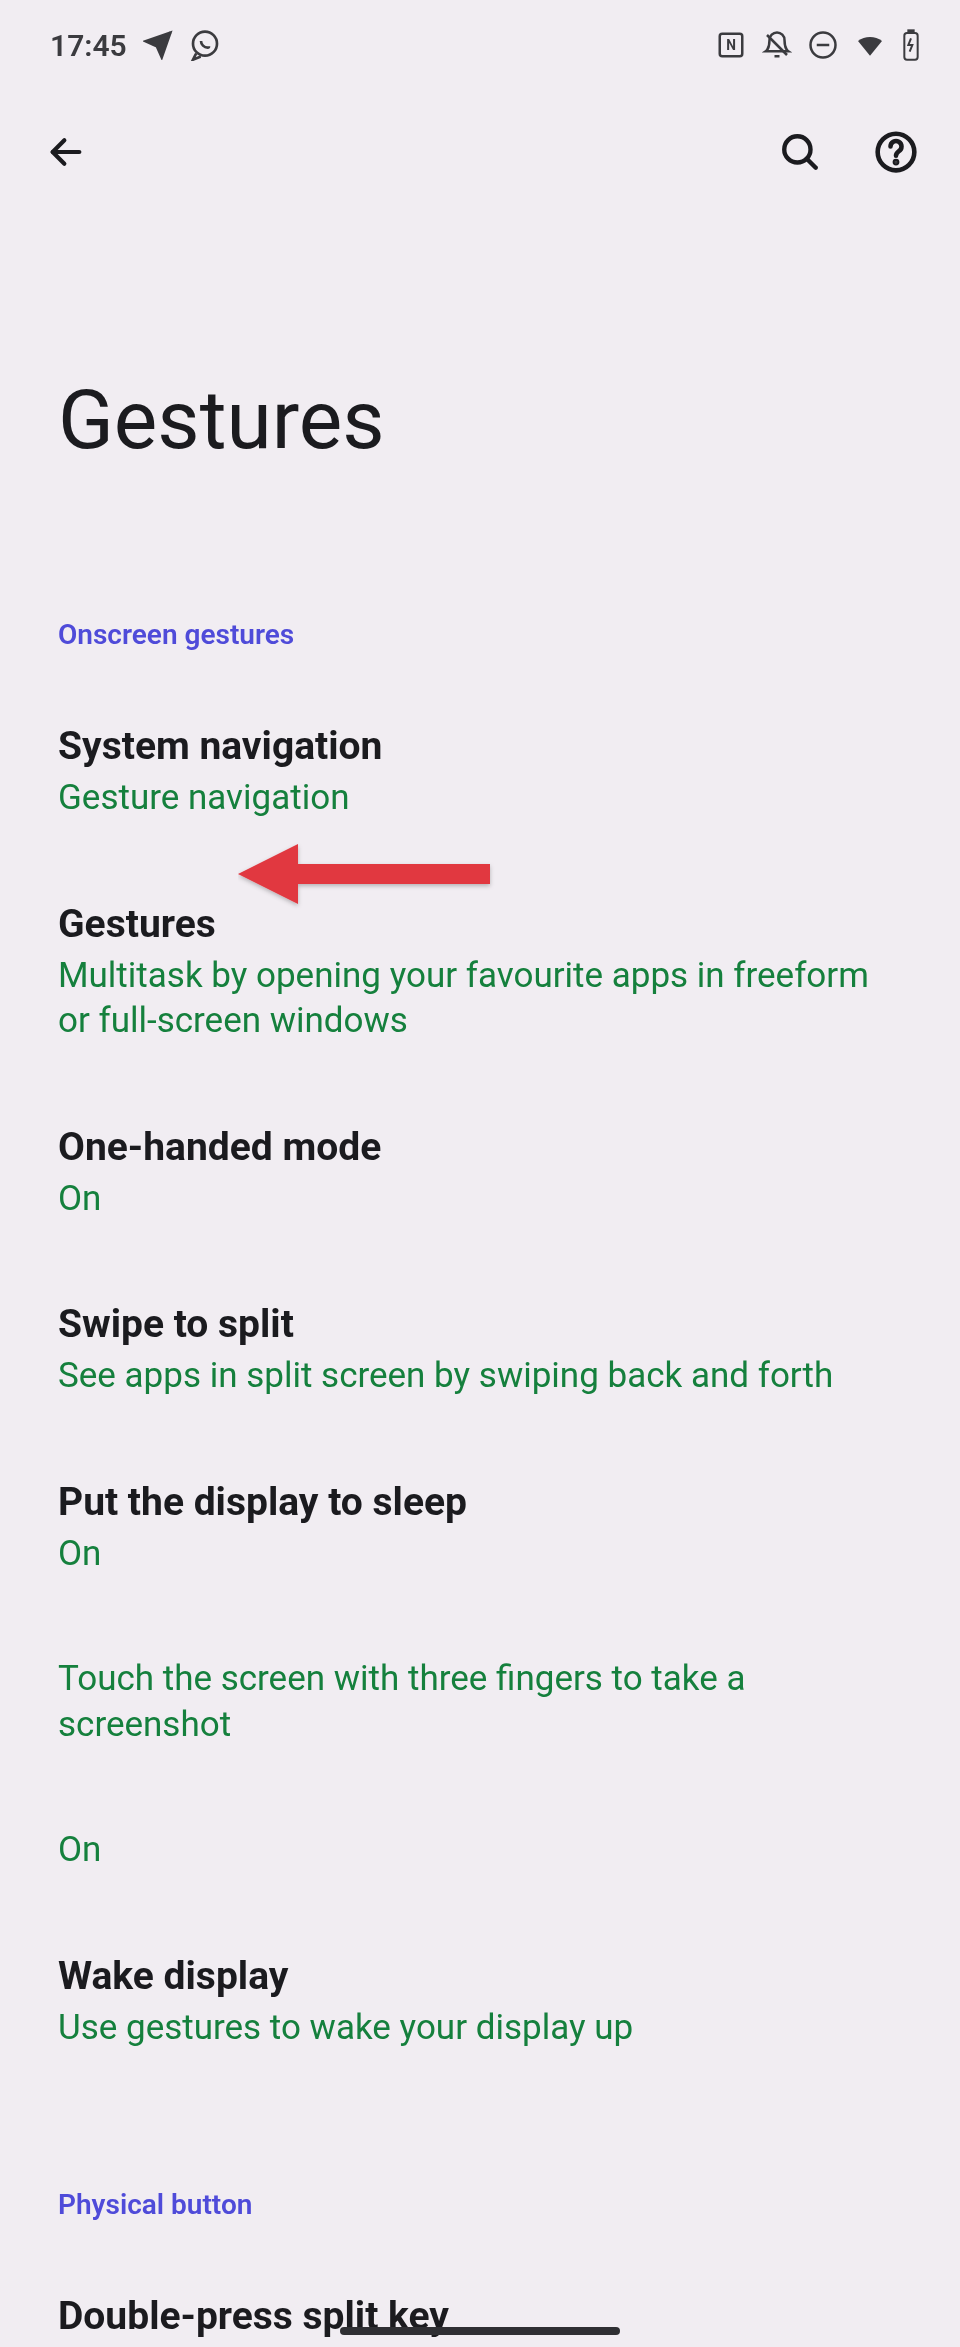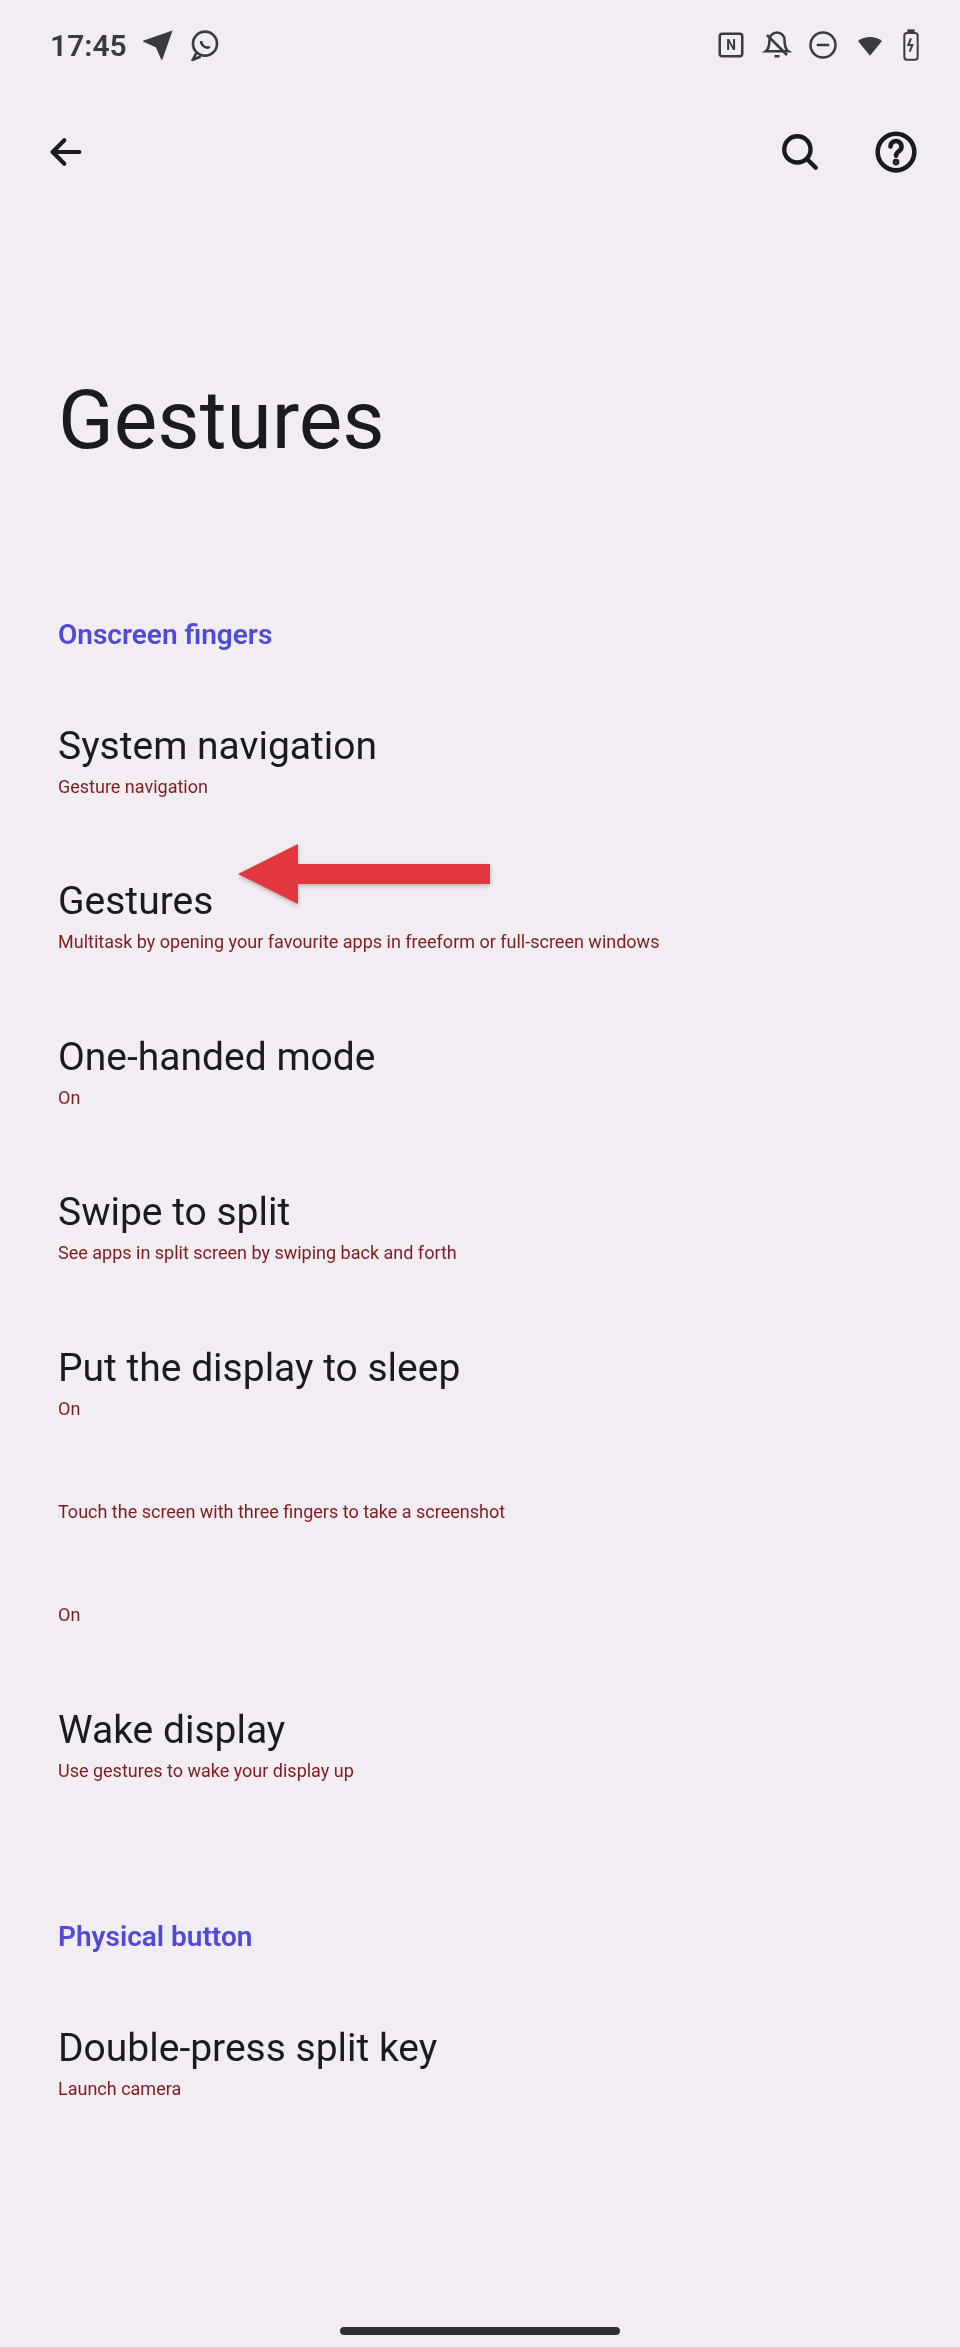--- a/index.html
+++ b/index.html
@@ -27,22 +27,22 @@
   
   .page-title { font-size: 82px; font-weight: 400; padding: 180px 0 0 58px; color: #1b1b1f; }
 
   
   .section-header { font-size: 28px; font-weight: 600; color: #4f4bd9; padding: 150px 58px 0 58px; }
   .section-header.second { padding-top: 100px; }
 
   
   .item { padding: 42px 58px 38px 58px; }
   .item.first { padding-top: 72px; }
-  .item-title { font-size: 39px; font-weight: 400; color: #1b1b1f; margin-bottom: 6px; }
-  .item-sub { font-size: 18px; font-weight: 400; color: #7f1d1d; line-height: 1.3; }
+  .item-title { font-size: 39px; font-weight: 700; color: #1b1b1f; margin-bottom: 6px; }
+  .item-sub { font-size: 35px; font-weight: 400; color: #15803d; line-height: 1.3; }
 
   
   .arrow-wrap { position: absolute; left: 238px; top: 834px; pointer-events: none; }
 
   
   .nav-indicator {
     position: absolute; bottom: 12px; left: 50%; transform: translateX(-50%);
     width: 280px; height: 8px; border-radius: 4px; background: #2f2f33;
   }
 </style>
@@ -120,21 +120,21 @@
           <circle cx="12" cy="12" r="10"></circle>
           <path d="M9 9a3 3 0 1 1 4.5 2.6C12.5 12.4 12 13 12 14"></path>
           <circle cx="12" cy="17.5" r="0.6" fill="#1b1b1f"></circle>
         </svg>
     </span>
   </div>
 </div>
 
 <h1 class="page-title">Gestures</h1>
 
-<div class="section-header">Onscreen fingers</div>
+<div class="section-header">Onscreen gestures</div>
 
 <div class="item first">
   <div class="item-title">System navigation</div>
   <div class="item-sub">Gesture navigation</div>
 </div>
 
 <div class="item">
   <div class="item-title">Gestures</div>
   <div class="item-sub">Multitask by opening your favourite apps in freeform or full-screen windows</div>
 </div>

